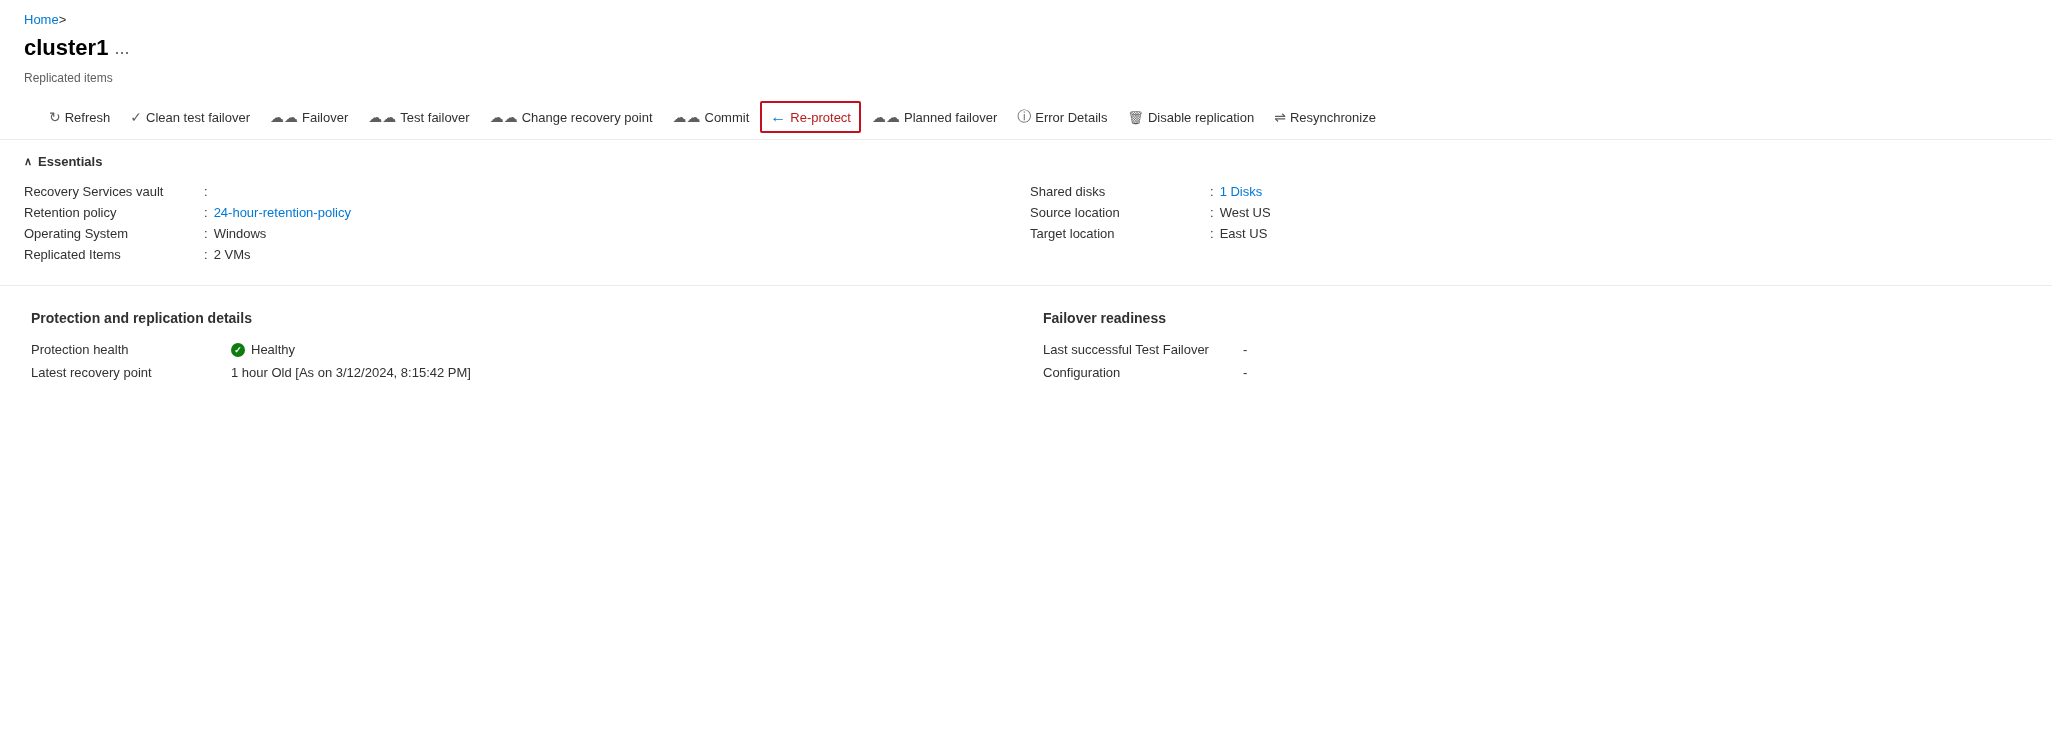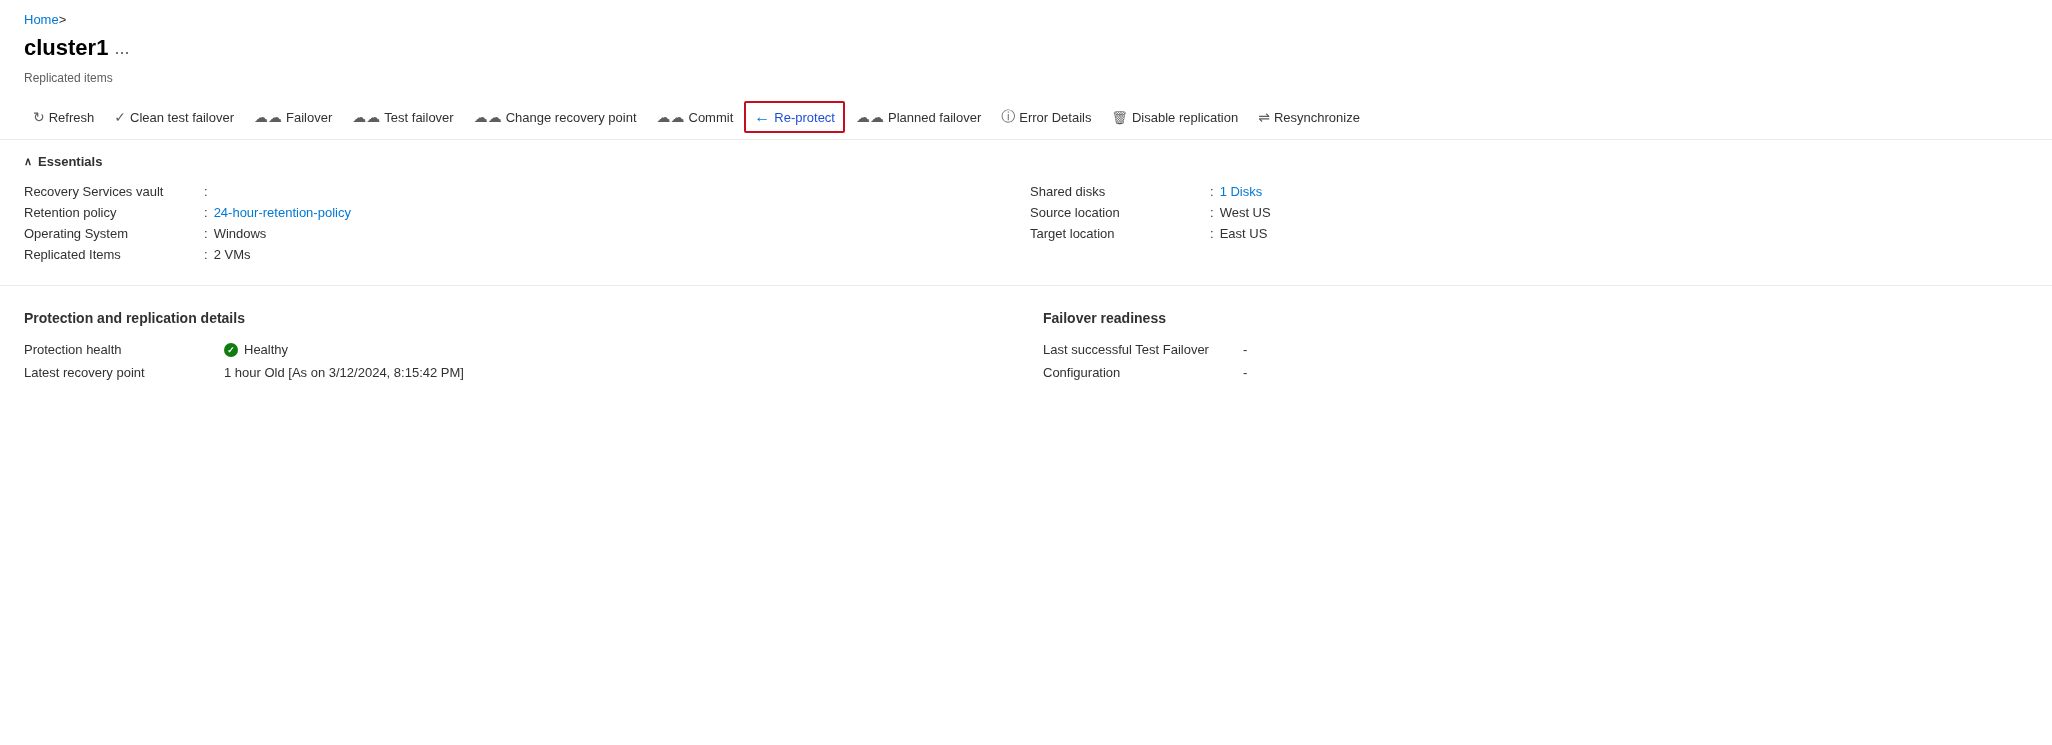--- a/index.html
+++ b/index.html
@@ -6,41 +6,41 @@
     body { font-family: 'Segoe UI', Arial, sans-serif; font-size: 13px; color: #323130; background: #fff; }
 
     .breadcrumb { display: flex; align-items: center; padding: 12px 24px 4px; font-size: 13px; }
     .breadcrumb a { color: #0078d4; text-decoration: none; }
 
     .page-header { padding: 4px 24px 10px; display: flex; align-items: center; gap: 6px; }
     .page-title { font-size: 22px; font-weight: 600; color: #000; }
     .page-ellipsis { font-size: 18px; color: #605e5c; cursor: pointer; }
     .page-subtitle { font-size: 12px; color: #605e5c; padding: 0 24px 10px; }
 
-    .toolbar { display: flex; align-items: center; padding: 6px 24px; border-bottom: 1px solid #edebe9; flex-wrap: wrap; gap: 2px; }
+    .toolbar { display: flex; align-items: center; padding: 6px 40px; border-bottom: 1px solid #edebe9; flex-wrap: wrap; gap: 2px; }
     .toolbar-item { display: flex; align-items: center; gap: 4px; padding: 5px 8px; font-size: 13px; color: #323130; cursor: pointer; border-radius: 2px; border: 1px solid transparent; white-space: nowrap; }
     .toolbar-item .icon { font-size: 14px; color: #605e5c; }
     .toolbar-item.highlighted { border: 2px solid #c50f1f; border-radius: 2px; color: #0078d4; }
     .toolbar-item.highlighted .icon { color: #0078d4; }
 
     .section { padding: 14px 24px 10px; }
     .section-title { display: flex; align-items: center; gap: 6px; font-size: 13px; font-weight: 600; margin-bottom: 12px; }
     .section-title .chevron { font-size: 11px; }
 
     .essentials-grid { display: grid; grid-template-columns: 1fr 1fr; gap: 8px; }
     .essentials-col { }
     .essentials-row { display: flex; align-items: baseline; padding: 3px 0; font-size: 13px; }
     .essentials-label { min-width: 180px; color: #323130; }
     .essentials-sep { margin-right: 6px; color: #323130; }
     .essentials-value { color: #323130; }
     .essentials-value a { color: #0078d4; text-decoration: none; }
 
     .divider { border: none; border-top: 1px solid #edebe9; margin: 10px 0; }
 
-    .details-section { padding: 14px 24px; display: grid; grid-template-columns: 1fr 1fr; gap: 34px; }
+    .details-section { padding: 14px 31px; display: grid; grid-template-columns: 1fr 1fr; gap: 34px; }
     .details-col { }
     .details-heading { font-size: 14px; font-weight: 600; margin-bottom: 12px; }
     .details-row { display: grid; grid-template-columns: 200px 1fr; padding: 4px 0; font-size: 13px; }
     .details-label { color: #323130; }
     .details-value { color: #323130; display: flex; align-items: center; gap: 6px; }
     .details-value.healthy { }
     .healthy-dot { width: 14px; height: 14px; border-radius: 50%; background: #107c10; display: inline-flex; align-items: center; justify-content: center; }
     .healthy-dot::after { content: '✓'; color: white; font-size: 9px; font-weight: bold; }
 
     .icon-refresh::before { content: '↻'; }
@@ -88,21 +88,21 @@
     <span>Change recovery point</span>
   </div>
 
   <div class="toolbar-item">
     <span class="icon icon-cloud">☁</span>
     <span>Commit</span>
   </div>
 
   <div class="toolbar-item highlighted" style="color:#0078d4;">
     <span class="icon" style="color:#0078d4; font-size:16px;">←</span>
-    <span style="color:#1d4ed8;">Re-protect</span>
+    <span style="color:#b91c1c;">Re-protect</span>
   </div>
 
   <div class="toolbar-item">
     <span class="icon icon-cloud">☁</span>
     <span>Planned failover</span>
   </div>
 
   <div class="toolbar-item">
     <span class="icon">ⓘ</span>
     <span>Error Details</span>

